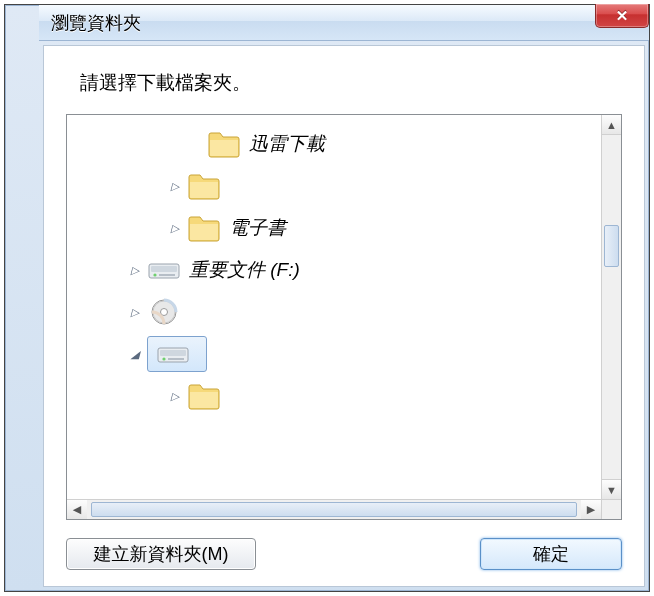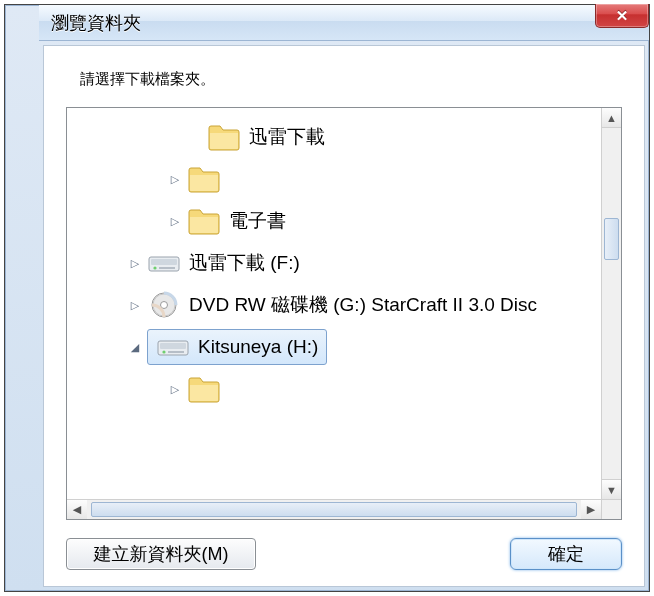--- a/index.html
+++ b/index.html
@@ -58,21 +58,21 @@
   .client {
     flex: 1;
     margin: 4px;
     background: #fff;
     border: 1px solid #b9c7d7;
     display: flex;
     flex-direction: column;
     padding: 18px 22px 16px 22px;
   }
   .instruction {
-    font-size: 15px;
+    font-size: 19px;
     color: #000;
     margin: 6px 0 18px 14px;
   }
   .tree-wrap {
     flex: 1;
     border: 1px solid #8a8f94;
     background: #fff;
     position: relative;
     overflow: hidden;
   }
@@ -139,20 +139,21 @@
     background: #f0f0f0;
     border-left: 1px solid #d0d0d0;
     border-top: 1px solid #d0d0d0;
   }
   .row {
     display: flex;
     align-items: center;
     height: 42px;
     white-space: nowrap;
     padding-left: 8px;
+    font-style: italic;
   }
   .expander {
     width: 16px; height: 16px;
     margin-right: 4px;
     display: flex; align-items: center; justify-content: center;
     font-size: 11px; color: #5b6a7f;
     flex: none;
   }
   .expander.blank { visibility: hidden; }
   .icon { width: 34px; height: 30px; margin-right: 8px; flex: none; display: flex; align-items: center; justify-content: center; }
@@ -179,21 +180,21 @@
     font-family: inherit;
     background: linear-gradient(#fdfdfd,#e5e9ee);
     border: 1px solid #8a8f94;
     border-radius: 4px;
     padding: 0 16px;
     color: #000;
     box-shadow: inset 0 0 0 1px #fff;
   }
   .btn-newfolder { width: 190px; }
   .spacer { flex: 1; }
-  .btn-ok, .btn-cancel { width: 112px; border-radius: 6px; }
+  .btn-ok, .btn-cancel { width: 142px; }
   .btn-ok {
     background: linear-gradient(#f2f9ff,#d5e8fb);
     border-color: #5a90c8;
     box-shadow: inset 0 0 0 1px #cfe6fb, 0 0 3px #7fb4e8;
   }
 </style>
 </head>
 <body>
 
 <div class="window">
@@ -244,49 +245,47 @@
             <span class="indent" style="width: 52px;"></span>
             <span class="expander">▷</span>
             <span class="icon">
               <svg viewBox="0 0 34 30">
                 <rect x="2" y="9" width="30" height="14" rx="2" fill="#e9edf1" stroke="#9aa3ad"></rect>
                 <rect x="4" y="11" width="26" height="6" rx="1" fill="#cfd7df"></rect>
                 <circle cx="8" cy="20" r="1.6" fill="#6fcf6f"></circle>
                 <rect x="12" y="19" width="16" height="2" fill="#b6bec7"></rect>
               </svg>
             </span>
-            <span class="label">迅雷下載 (F:)</span>
+            <span class="label">重要文件 (F:)</span>
           </div>
           <div class="row">
             <span class="indent" style="width: 52px;"></span>
             <span class="expander">▷</span>
             <span class="icon">
               <svg viewBox="0 0 34 30">
                 <circle cx="17" cy="15" r="12" fill="#e8e8e8" stroke="#9a9a9a"></circle>
                 <circle cx="17" cy="15" r="11" fill="none" stroke="#c8c8c8"></circle>
                 <circle cx="17" cy="15" r="3.5" fill="#fff" stroke="#9a9a9a"></circle>
                 <path d="M17 3 A12 12 0 0 1 29 15" stroke="#c7d7e8" stroke-width="3" fill="none"></path>
                 <path d="M5 15 A12 12 0 0 1 17 27" stroke="#e8d7c7" stroke-width="3" fill="none"></path>
               </svg>
             </span>
-            <span class="label">DVD RW 磁碟機 (G:) StarCraft II 3.0 Disc</span>
           </div>
           <div class="row selected">
             <span class="indent" style="width: 52px;"></span>
             <span class="expander">◢</span>
             <span class="sel-box">
               <span class="icon">
                 <svg viewBox="0 0 34 30">
                   <rect x="2" y="9" width="30" height="14" rx="2" fill="#e9edf1" stroke="#9aa3ad"></rect>
                   <rect x="4" y="11" width="26" height="6" rx="1" fill="#cfd7df"></rect>
                   <circle cx="8" cy="20" r="1.6" fill="#6fcf6f"></circle>
                   <rect x="12" y="19" width="16" height="2" fill="#b6bec7"></rect>
                 </svg>
               </span>
-              <span class="label">Kitsuneya (H:)</span>
             </span>
           </div>
           <div class="row">
             <span class="indent" style="width: 92px;"></span>
             <span class="expander">▷</span>
             <span class="icon">
               <svg viewBox="0 0 34 30">
                 <path d="M2 8 L2 26 Q2 28 4 28 L30 28 Q32 28 32 26 L32 10 Q32 8 30 8 L16 8 L13 4 L4 4 Q2 4 2 6 Z" fill="#f6d97a" stroke="#c9a437" stroke-width="1"></path>
                 <path d="M3 11 L31 11 L31 26 Q31 27 30 27 L4 27 Q3 27 3 26 Z" fill="#fbe7a2"></path>
               </svg>

